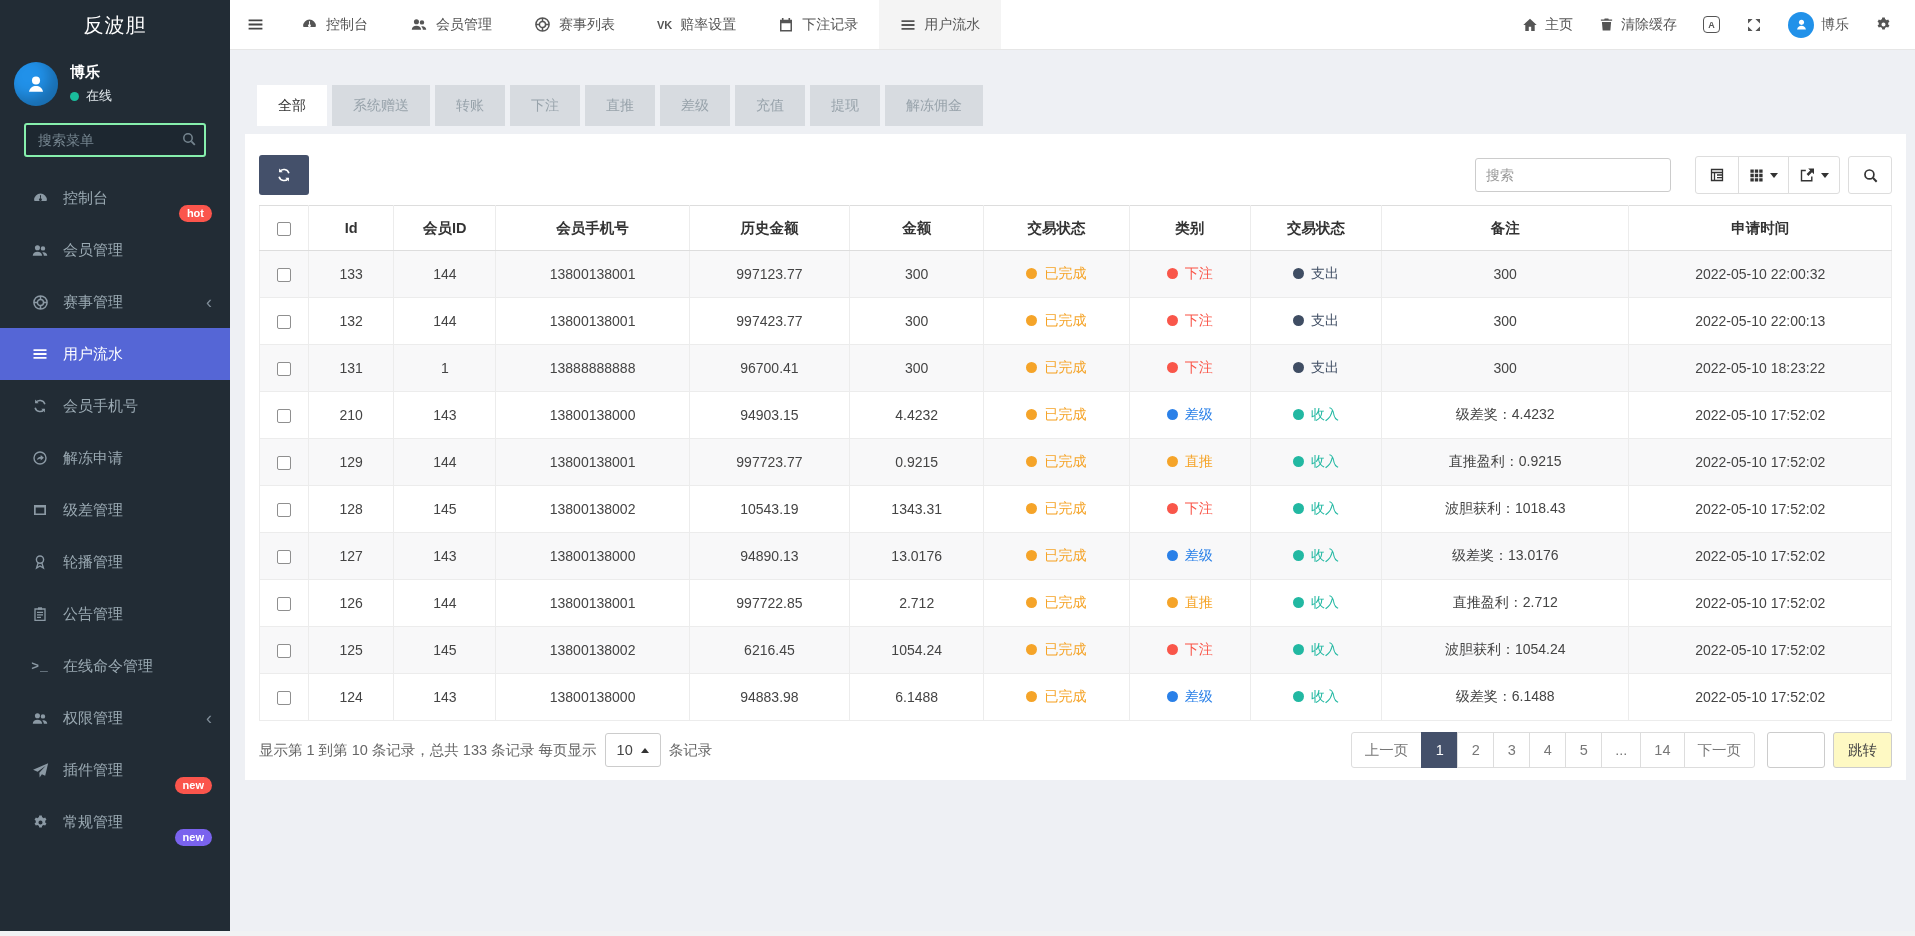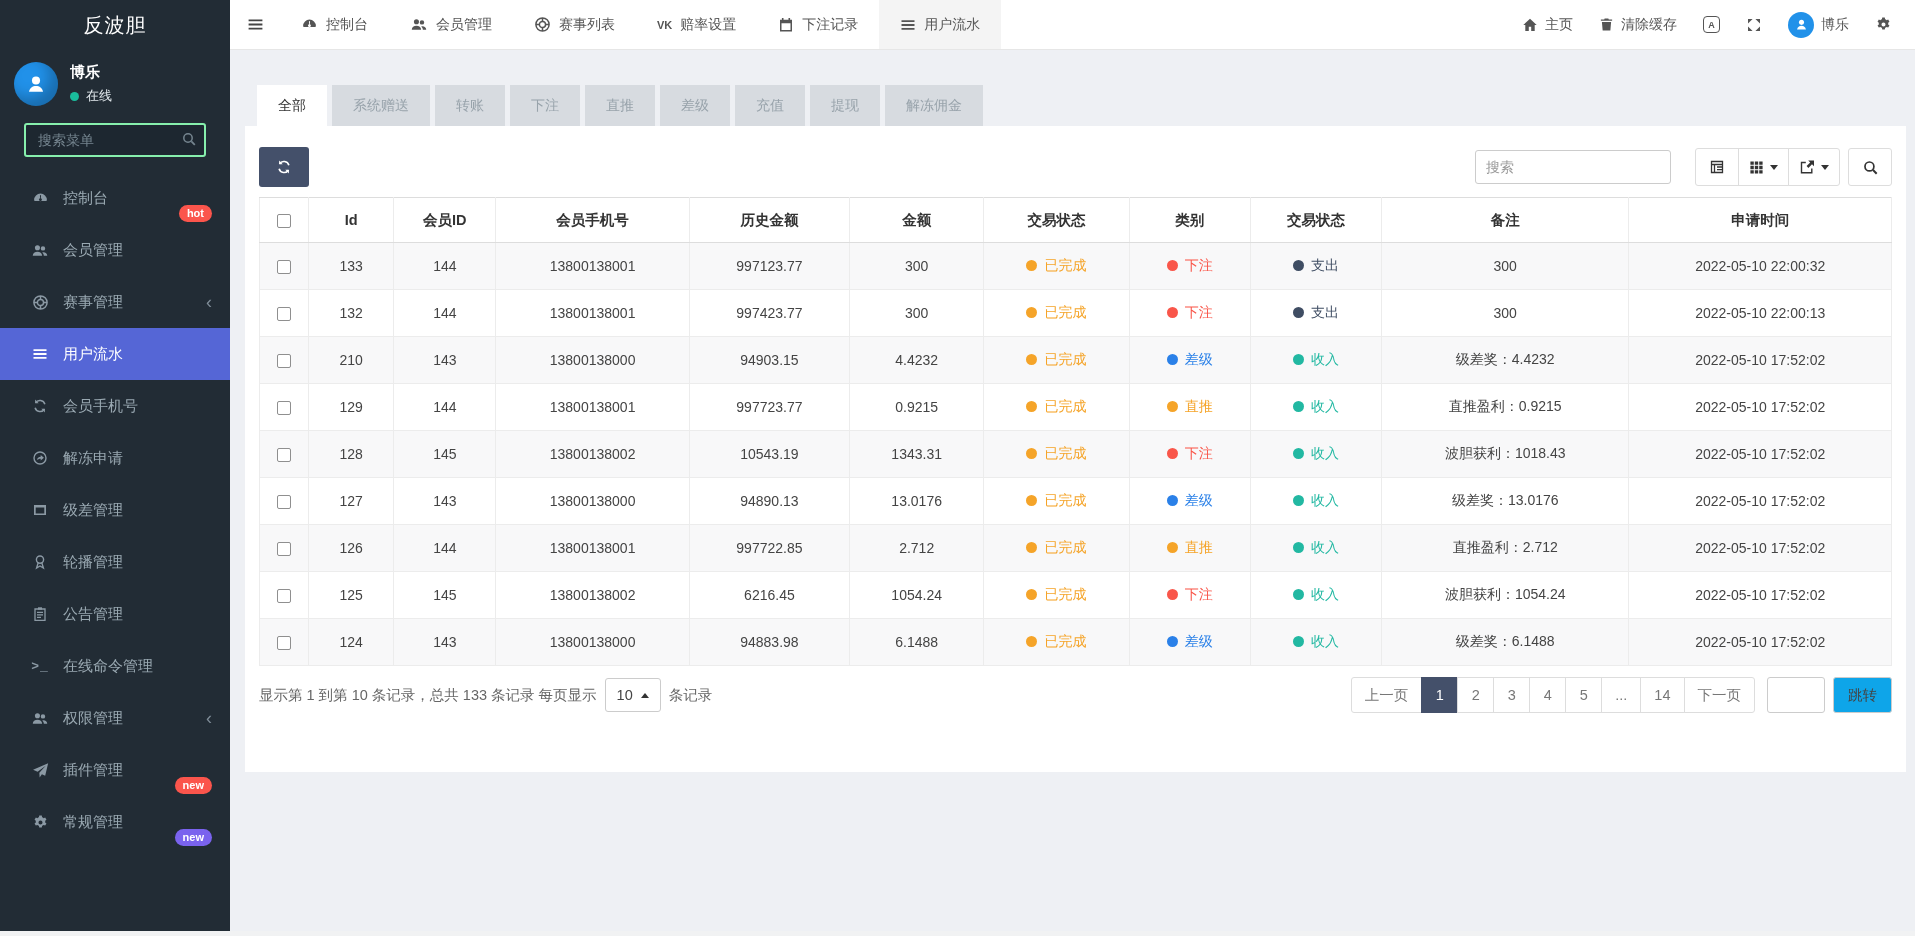--- a/index.html
+++ b/index.html
@@ -50,21 +50,21 @@
   .avatar-sm{width:26px;height:26px;border-radius:50%;background:var(--avatar-blue);display:flex;align-items:center;justify-content:center;}
   .vk-text{font-weight:bold;font-size:11px;letter-spacing:0;}
   .lang-box{width:17px;height:17px;border:1.6px solid #555;border-radius:4px;font-size:9px;display:flex;align-items:center;justify-content:center;color:#555;font-weight:bold;}
   .term-text{font-weight:bold;font-size:13px;letter-spacing:1px;font-family:"Liberation Mono","DejaVu Sans Mono",monospace;}
 
   
   .content{flex:1;background:#eef0f4;padding:35px 9px 0 15px;overflow:hidden;}
   .tabs{display:flex;margin-left:12px;}
   .tab{height:41px;display:flex;align-items:center;padding:0 21px;margin-right:5px;background:#d7dbe0;color:#98a3ab;font-size:14px;cursor:pointer;}
   .tab.active{background:#fff;color:#333;}
-  .panel{background:#fff;padding:21px 14px 10px 14px;min-height:646px;}
+  .panel{background:#fff;padding:21px 14px 10px 14px;min-height:646px;margin-top:8px;}
 
   .toolbar{display:flex;align-items:center;}
   .btn-refresh{width:50px;height:40px;background:var(--navy);border:none;border-radius:3px;color:#fff;display:flex;align-items:center;justify-content:center;cursor:pointer;}
   .toolbar-right{margin-left:auto;display:flex;align-items:center;}
   .search-input{width:196px;height:34px;border:1px solid #ccc;border-radius:3px;padding:0 10px;font-size:14px;color:#444;outline:none;font-family:inherit;}
   .search-input::placeholder{color:#999;}
   .btn-group{display:flex;margin-left:24px;}
   .tbtn{height:38px;min-width:44px;padding:0 10px;background:#fff;border:1px solid #ddd;color:#333;display:flex;align-items:center;justify-content:center;cursor:pointer;margin-left:-1px;}
   .btn-group .tbtn:first-child{border-radius:3px 0 0 3px;margin-left:0;}
   .btn-group .tbtn:last-child{border-radius:0 3px 3px 0;}
@@ -83,21 +83,21 @@
 
   
   .pagefoot{display:flex;align-items:center;margin-top:11px;font-size:14.5px;color:#666;}
   .pagesize{display:inline-flex;align-items:center;height:34px;border:1px solid #ccc;border-radius:3px;padding:0 11px;margin:0 8px;color:#444;cursor:pointer;background:#fff;}
   .pager{margin-left:auto;display:flex;align-items:center;}
   .pg-btn{height:36px;min-width:37px;padding:0 13px;border:1px solid #ddd;background:#fff;color:#777;font-size:14.5px;display:flex;align-items:center;justify-content:center;margin-left:-1px;cursor:pointer;font-family:inherit;}
   .pager .pg-btn:first-child{border-radius:3px 0 0 3px;margin-left:0;}
   .pg-btn.last{border-radius:0 3px 3px 0;}
   .pg-btn.active{background:var(--navy);border-color:var(--navy);color:#fff;}
   .jump-input{width:58px;height:36px;border:1px solid #ccc;border-radius:3px;margin-left:12px;outline:none;padding:0 8px;font-family:inherit;}
-  .jump-btn{height:36px;padding:0 14px;border:1px solid #ccc;background:#0ea5e9;border-radius:3px;margin-left:8px;color:#444;font-size:14.5px;cursor:pointer;font-family:inherit;}
+  .jump-btn{height:36px;padding:0 14px;border:1px solid #ccc;background:#fef9c3;border-radius:3px;margin-left:8px;color:#444;font-size:14.5px;cursor:pointer;font-family:inherit;}
 
   .hscrollbar{position:fixed;left:0;bottom:0;width:1915px;height:5px;background:#f1f2f3;}
 </style>
 </head>
 <body>
 
 <div class="app">
 
   <aside class="sidebar">
     <div class="brand">反波胆</div>
@@ -470,20 +470,33 @@
                 <td>997423.77</td>
                 <td>300</td>
                 <td><span class="st-dot" style="background: rgb(245, 164, 41);"></span><span style="color: rgb(245, 164, 41);">已完成</span></td>
                 <td><span class="st-dot" style="background: rgb(249, 86, 74);"></span><span style="color: rgb(249, 86, 74);">下注</span></td>
                 <td><span class="st-dot" style="background: rgb(63, 77, 99);"></span><span style="color: rgb(63, 77, 99);">支出</span></td>
                 <td>300</td>
                 <td>2022-05-10 22:00:13</td>
               </tr>
               <tr>
                 <td><input class="cb" type="checkbox" style=""></td>
+                <td>131</td>
+                <td>1</td>
+                <td>13888888888</td>
+                <td>96700.41</td>
+                <td>300</td>
+                <td><span class="st-dot" style="background: rgb(245, 164, 41);"></span><span style="color: rgb(245, 164, 41);">已完成</span></td>
+                <td><span class="st-dot" style="background: rgb(249, 86, 74);"></span><span style="color: rgb(249, 86, 74);">下注</span></td>
+                <td><span class="st-dot" style="background: rgb(63, 77, 99);"></span><span style="color: rgb(63, 77, 99);">支出</span></td>
+                <td>300</td>
+                <td>2022-05-10 18:23:22</td>
+              </tr>
+              <tr>
+                <td><input class="cb" type="checkbox" style=""></td>
                 <td>210</td>
                 <td>143</td>
                 <td>13800138000</td>
                 <td>94903.15</td>
                 <td>4.4232</td>
                 <td><span class="st-dot" style="background: rgb(245, 164, 41);"></span><span style="color: rgb(245, 164, 41);">已完成</span></td>
                 <td><span class="st-dot" style="background: rgb(42, 128, 232);"></span><span style="color: rgb(42, 128, 232);">差级</span></td>
                 <td><span class="st-dot" style="background: rgb(34, 184, 162);"></span><span style="color: rgb(34, 184, 162);">收入</span></td>
                 <td>级差奖：4.4232</td>
                 <td>2022-05-10 17:52:02</td>

